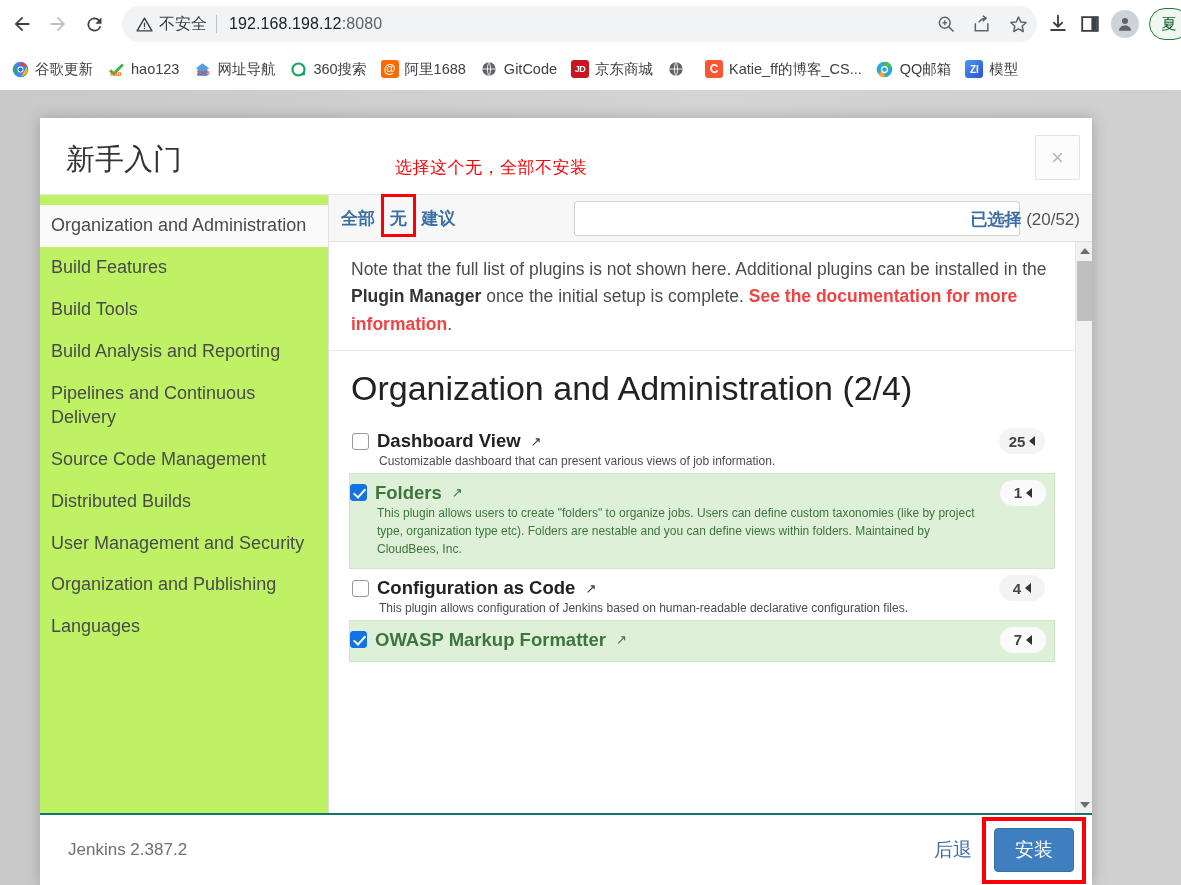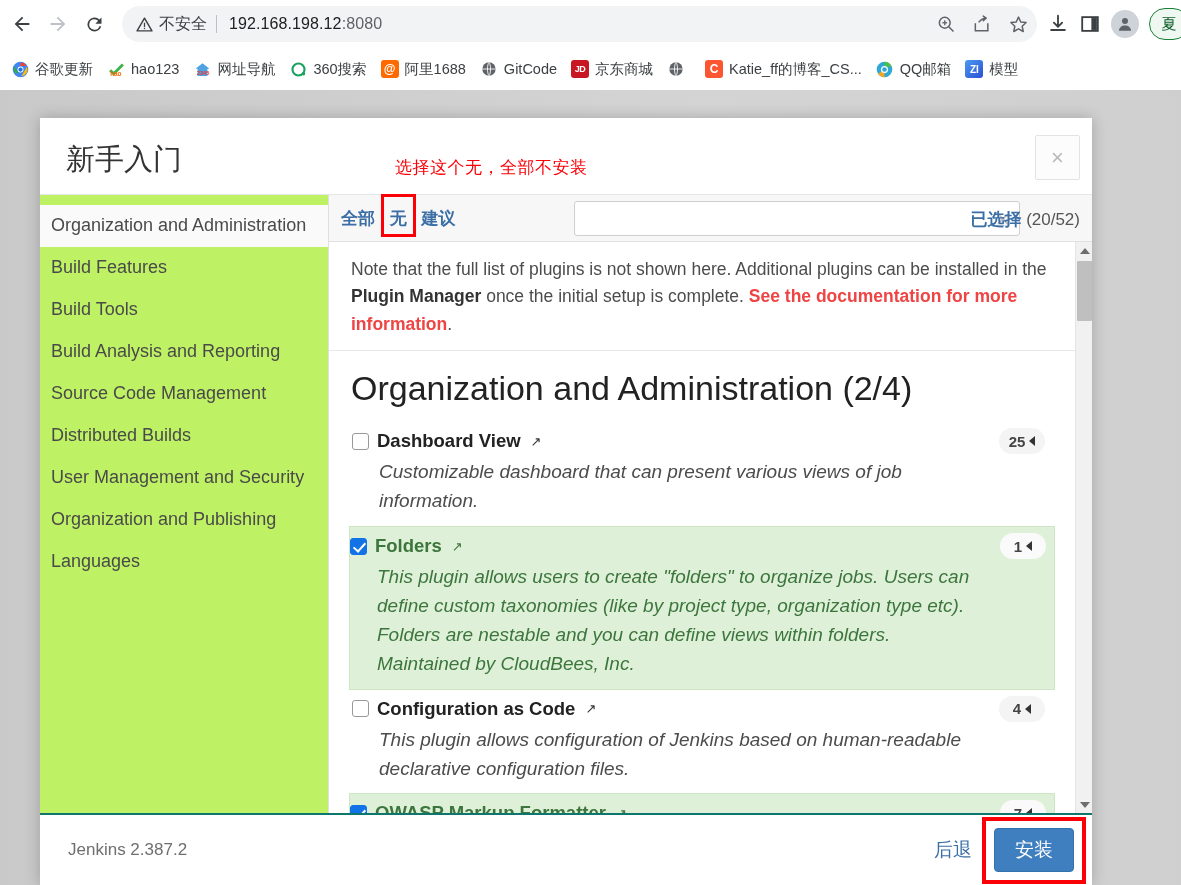--- a/index.html
+++ b/index.html
@@ -250,21 +250,21 @@
   #note-block b { color: #333; }
   #note-block a { color: #ef4444; text-decoration: none; font-weight: bold; margin-top: 40px; }
 
   #plugin-list { padding: 10px 22px 0 22px; }
   #section-heading {
     font-size: 34px; font-weight: 400; color: #222;
     margin: 8px 0 14px 0;
   }
   .plugin-row {
     position: relative;
-    padding: 8px 66px 10px 1px;
+    padding: 8px 66px 2px 1px;
   }
   .plugin-row.selected {
     background: #dff0d8;
     border: 1px solid #cfe6c4;
     padding: 8px 66px 10px 0px;
     margin: 0 -2px;
   }
   .plugin-head {
     display: flex; align-items: center; gap: 8px;
   }
@@ -286,22 +286,22 @@
   }
   .pl-name {
     font-size: 18.5px; font-weight: bold; color: #222;
   }
   .plugin-row.selected .pl-name { color: #3c763d; }
   .pl-ext {
     font-size: 13px; color: #333; margin-left: 2px;
   }
   .plugin-row.selected .pl-ext { color: #3c763d; }
   .pl-desc {
-    margin: 6px 0 0 27px;
-    font-size: 19px; line-height: 1.52; color: #4c4c4c; font-style: italic;
+    margin: 0 0 0 27px;
+    font-size: 12px; line-height: 1.52; color: #4c4c4c;
   }
   .plugin-row.selected .pl-desc { color: #3c763d; }
   .pl-badge {
     position: absolute; right: 8px; top: 6px;
     min-width: 46px; height: 26px;
     background: #f4f4f4; border-radius: 13px;
     display: flex; align-items: center; justify-content: center;
     gap: 4px;
     font-size: 15px; font-weight: bold; color: #444;
     padding: 0 8px;
@@ -572,20 +572,21 @@
     </div>
 
     <div id="modal-body">
 
       <div id="modal-sidebar">
 
       <div class="cat-item active"><span>Organization and Administration</span></div>
           <div class="cat-item"><span>Build Features</span></div>
           <div class="cat-item"><span>Build Tools</span></div>
           <div class="cat-item"><span>Build Analysis and Reporting</span></div>
+          <div class="cat-item"><span>Pipelines and Continuous Delivery</span></div>
           <div class="cat-item"><span>Source Code Management</span></div>
           <div class="cat-item"><span>Distributed Builds</span></div>
           <div class="cat-item"><span>User Management and Security</span></div>
           <div class="cat-item"><span>Organization and Publishing</span></div>
           <div class="cat-item"><span>Languages</span></div>
         </div>
 
       <div id="modal-content">
 
         <div id="filter-bar">

